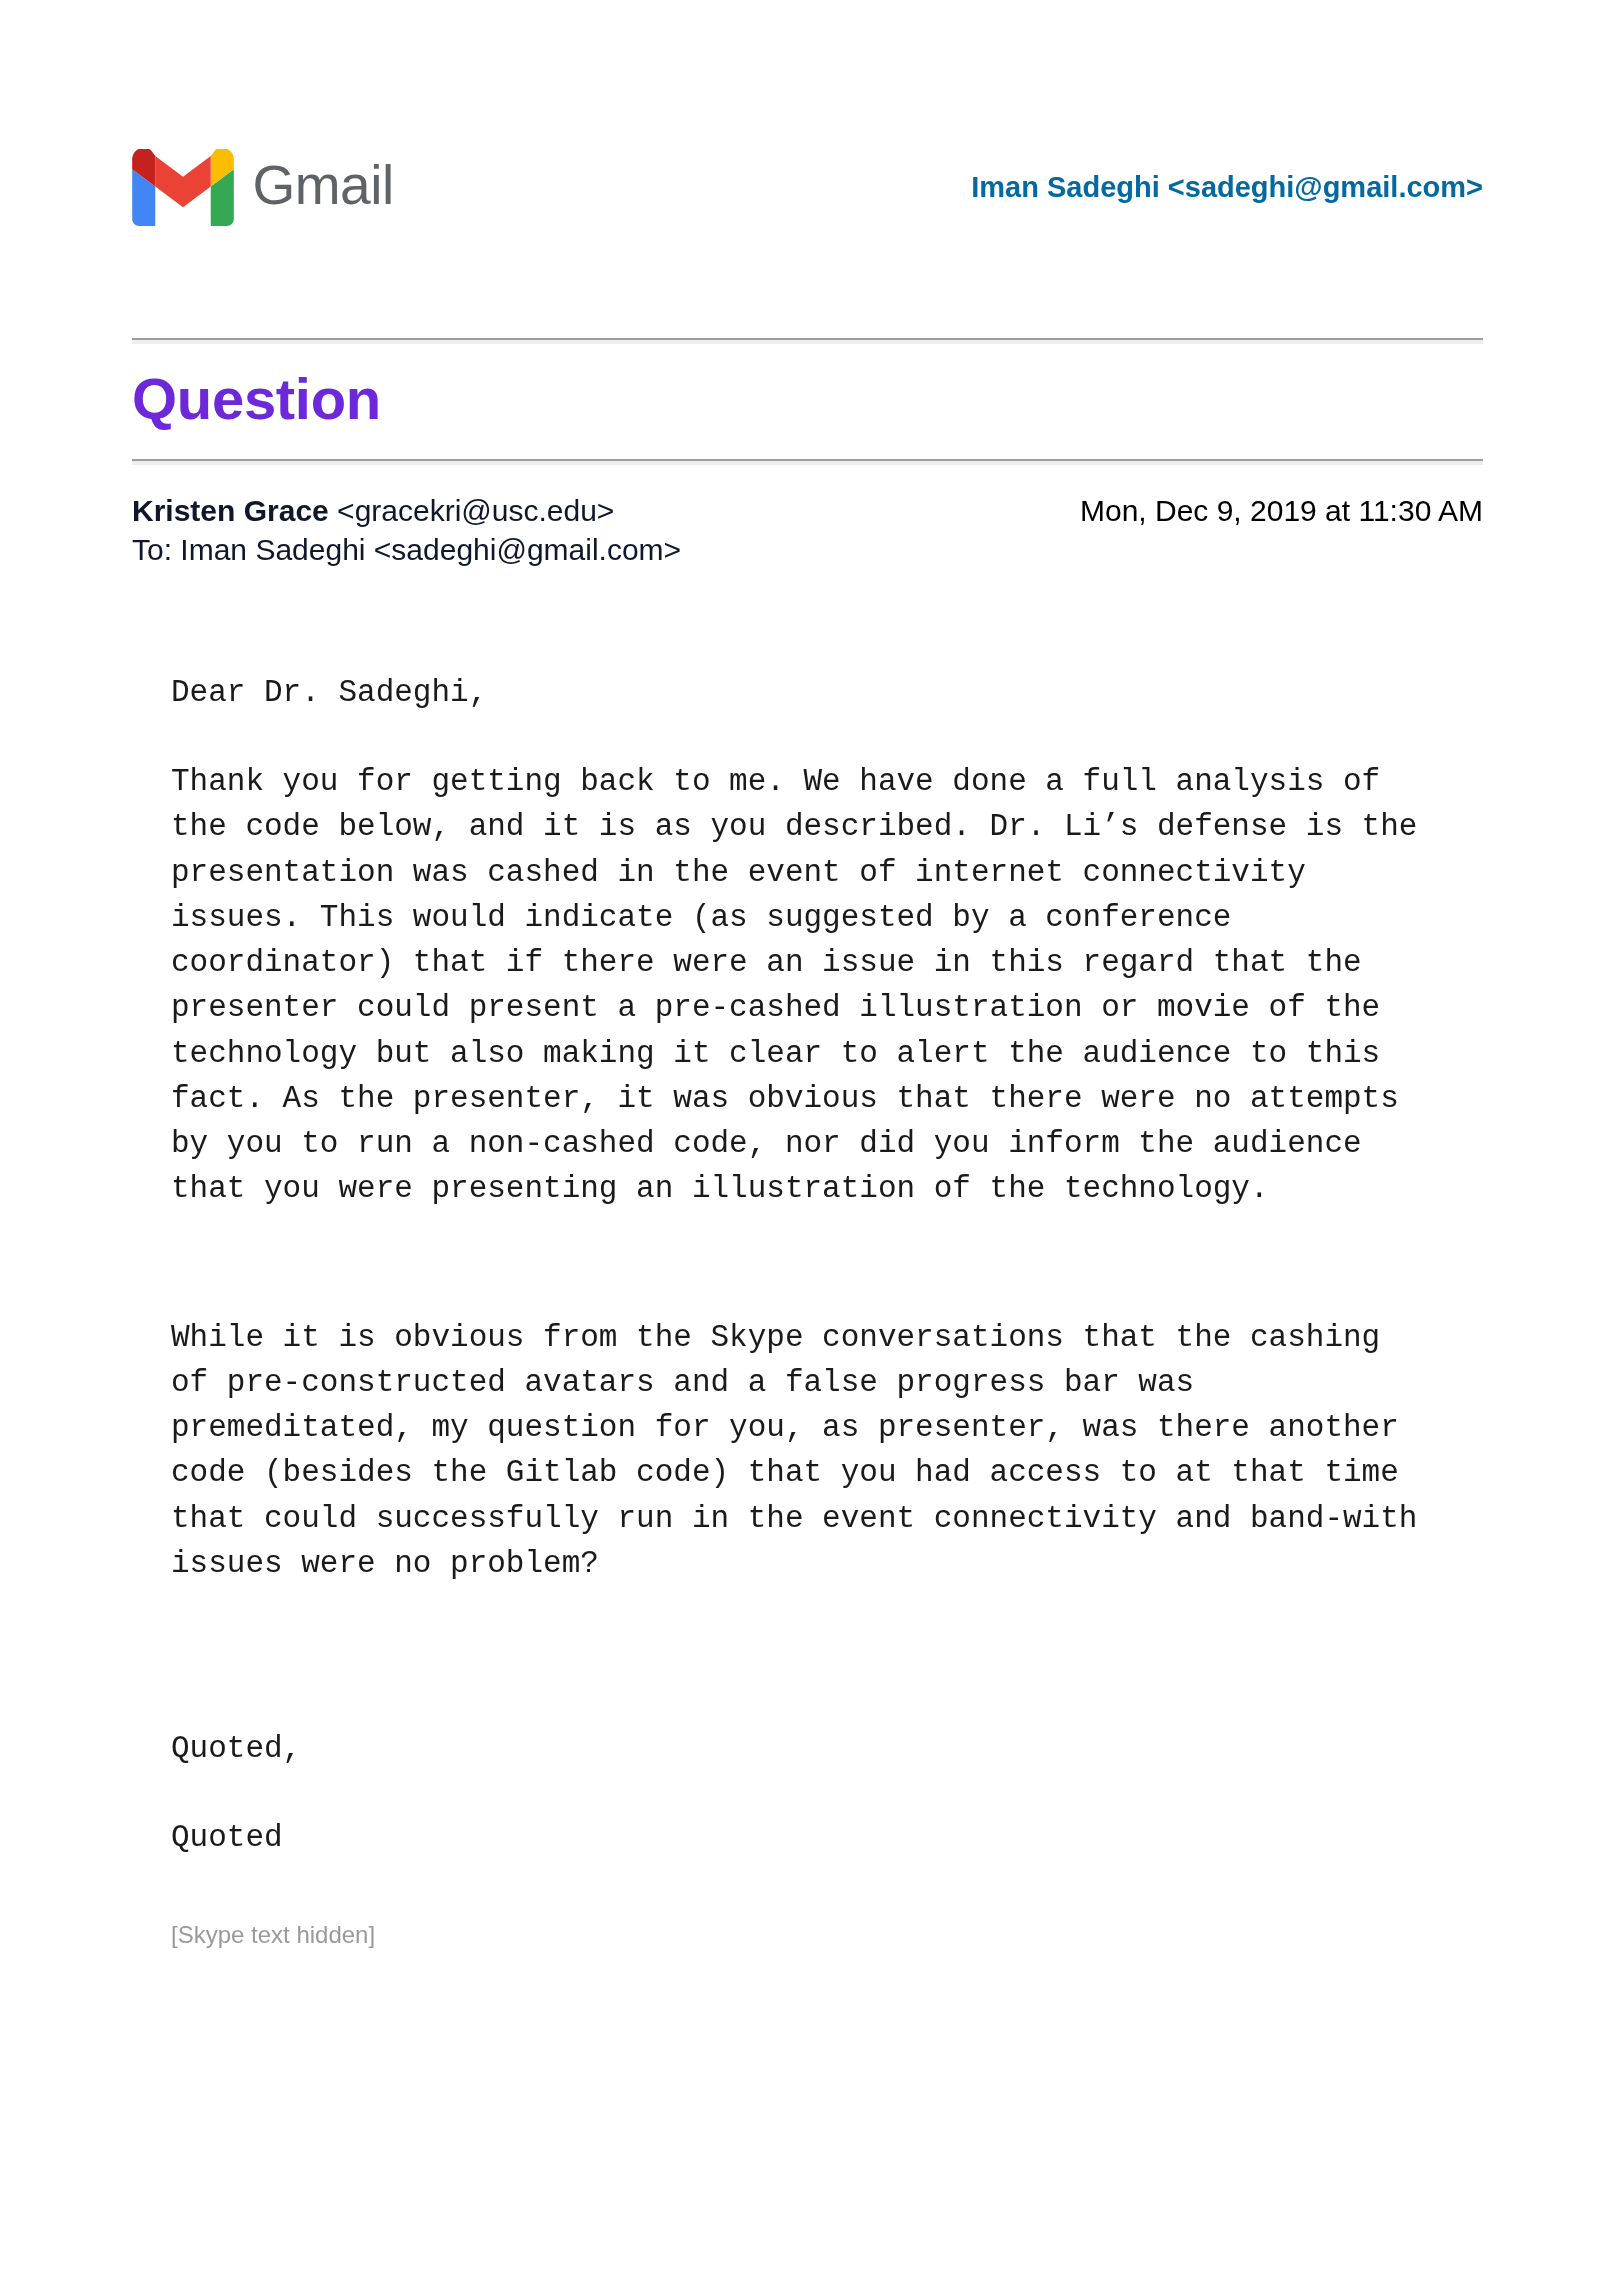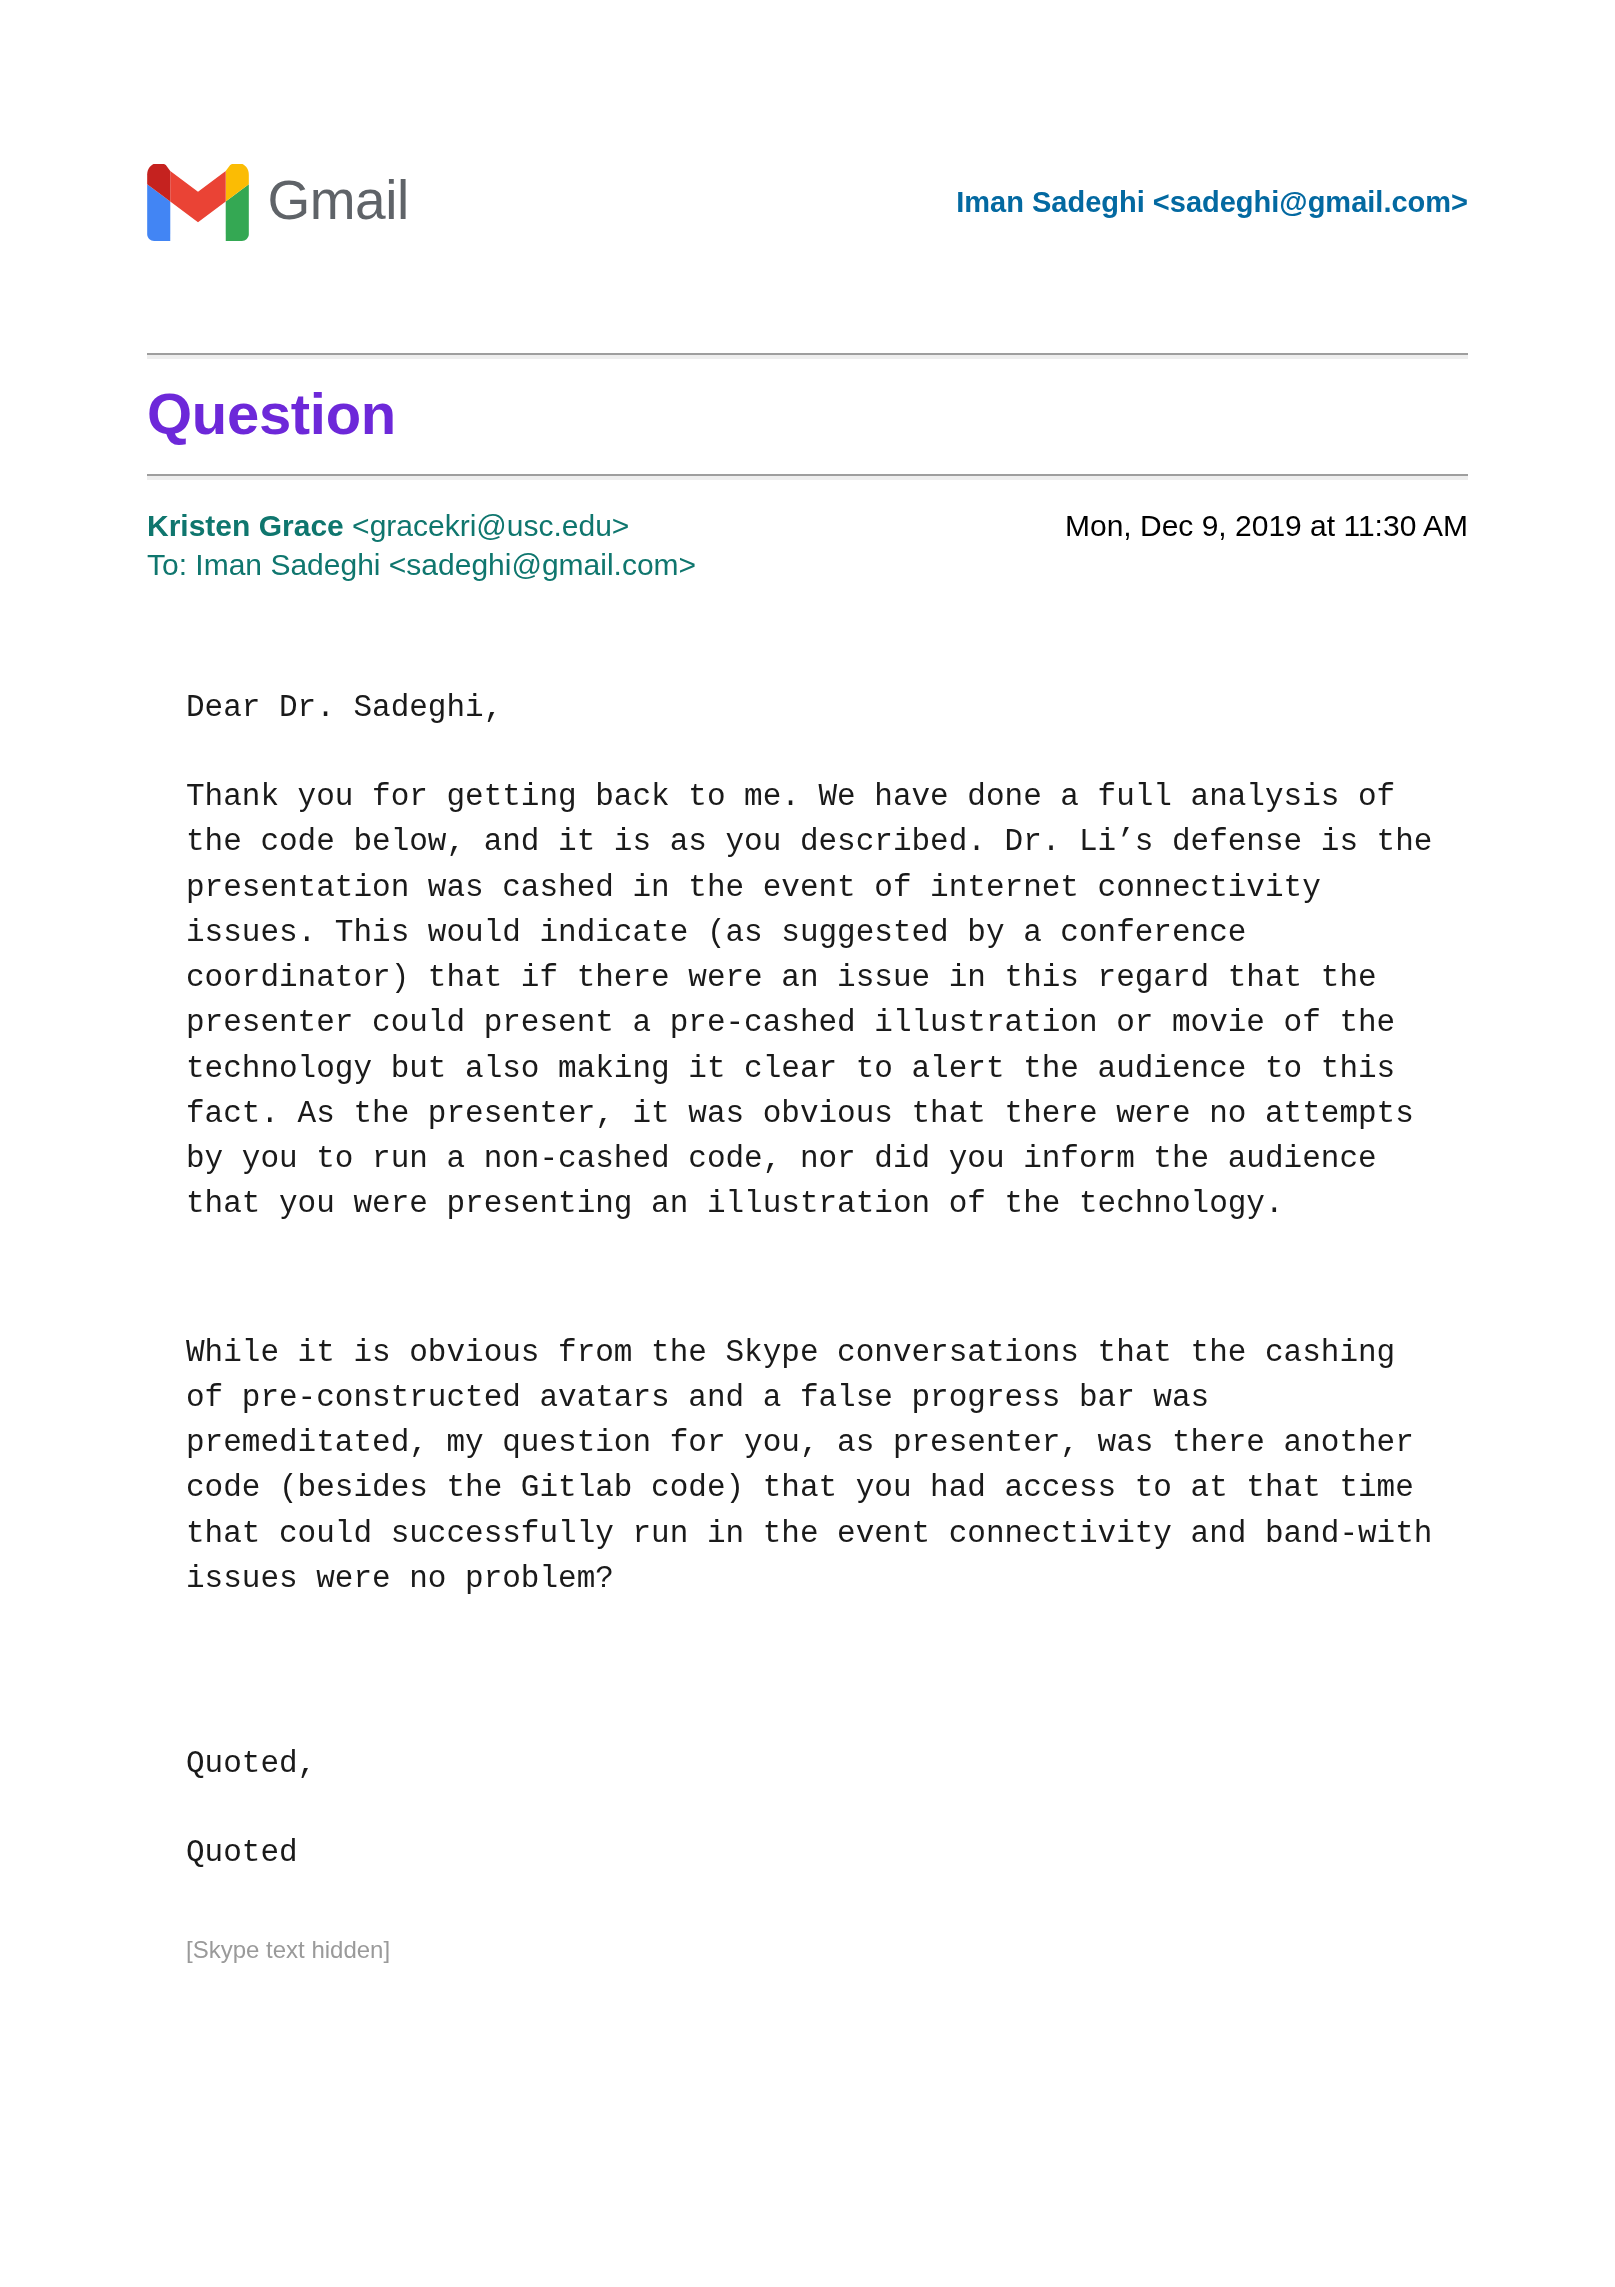--- a/index.html
+++ b/index.html
@@ -13,21 +13,21 @@
     min-height: 2288px;
     font-family: "Liberation Sans", sans-serif;
     color: #000000;
     -webkit-font-smoothing: antialiased;
   }
 
   .page {
     width: 1615px;
     min-height: 2288px;
     box-sizing: border-box;
-    padding: 15px;
+    padding: 0;
     position: relative;
     background: #ffffff;
   }
 
   
   .mail-header {
     display: flex;
     align-items: flex-start;
     justify-content: space-between;
     padding: 148px 132px 0 132px;
@@ -92,21 +92,21 @@
   
   .meta {
     margin: 26px 132px 0 132px;
     display: flex;
     align-items: flex-start;
     justify-content: space-between;
   }
   .meta-left {
     font-size: 30px;
     line-height: 1.32;
-    color: #0f766e;
+    color: #0f172a;
   }
   .sender-name { font-weight: 700; }
   .sender-email { font-weight: 400; }
   .recipient-line { font-weight: 400; display: block; }
   .meta-date {
     font-size: 30px;
     font-weight: 400;
     color: #000000;
     white-space: nowrap;
     line-height: 1.32;

